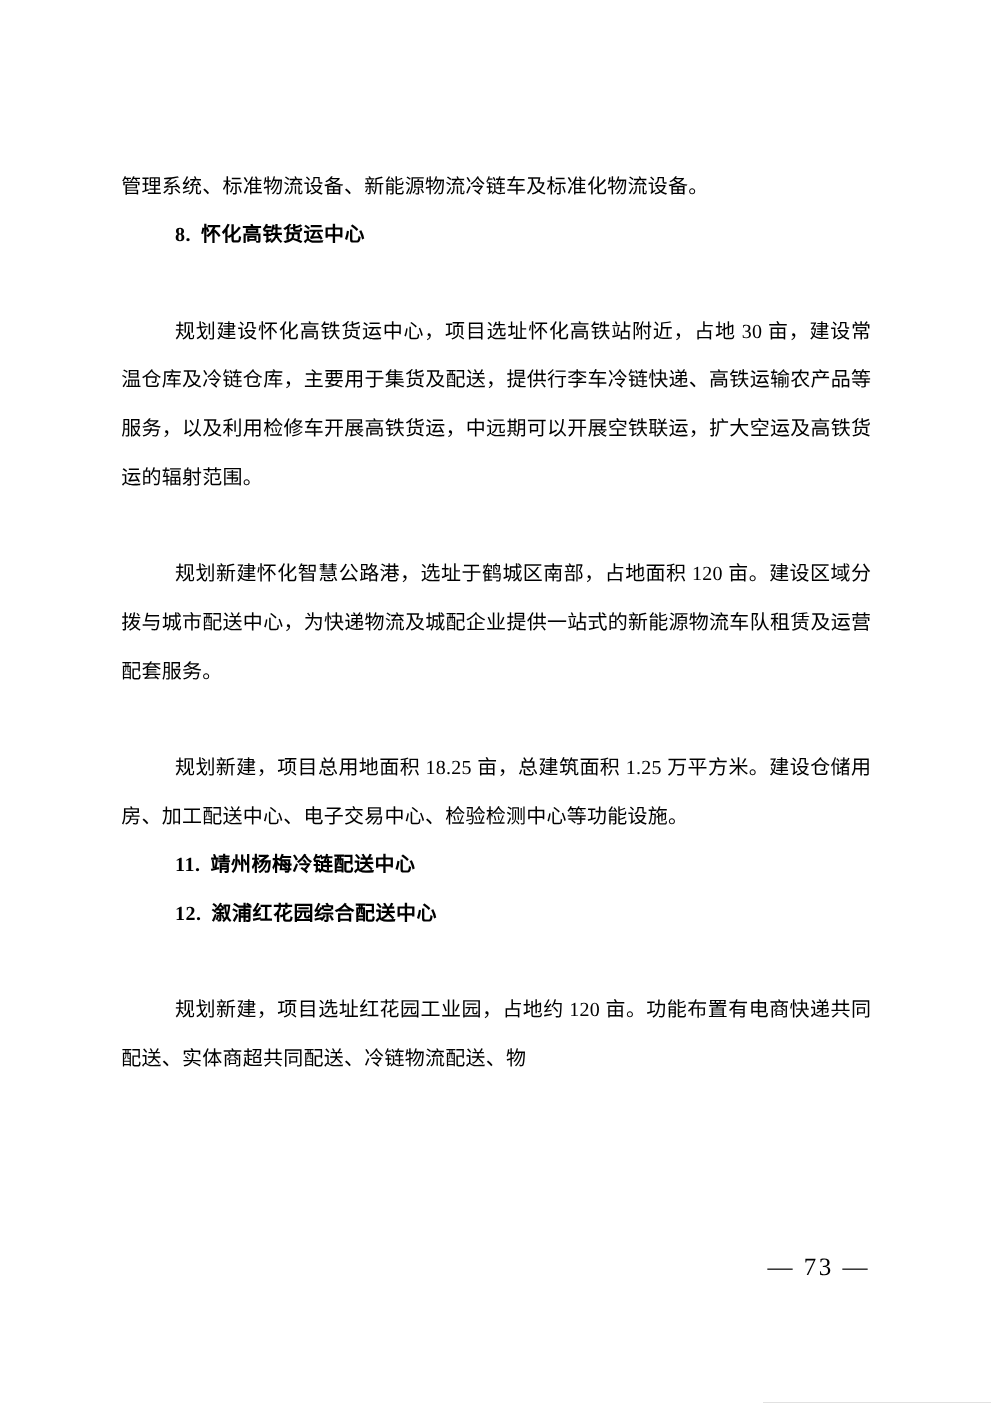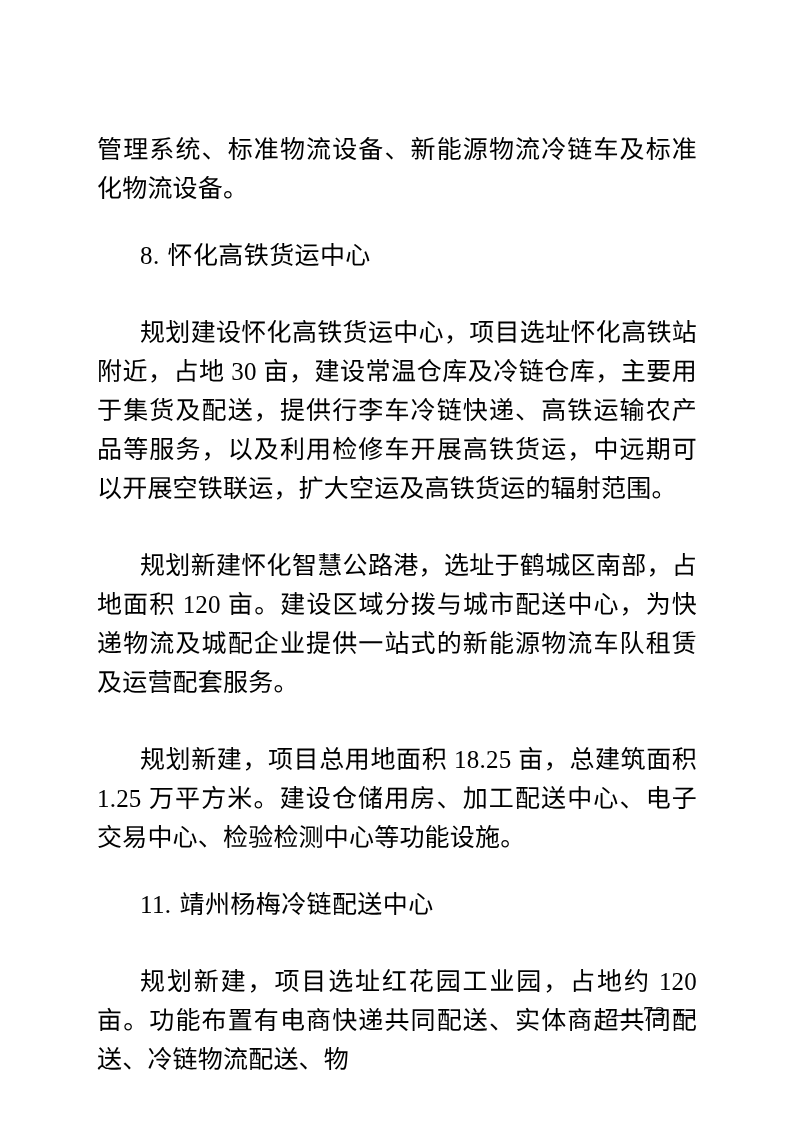--- a/index.html
+++ b/index.html
@@ -20,37 +20,36 @@
     overflow: hidden;
   }
   .content {
     position: absolute;
     left: 97px;
     top: 130px;
     width: 600px;
   }
   p {
     margin: 0;
-    font-size: 25px;
+    font-size: 16px;
     line-height: 39px;
     text-align: justify;
     text-justify: inter-ideograph;
     color: #000000;
     letter-spacing: 0.2px;
   }
   p.indent2 {
     text-indent: 43px;
     margin-top: 38px;
   }
   p.heading {
     text-indent: 43px;
     font-family: "Liberation Sans", "DejaVu Sans", sans-serif;
-    font-weight: normal;
+    font-weight: bold;
     letter-spacing: 0.4px;
-    margin-top: 28px;
   }
   p.heading .num {
     font-family: "Liberation Serif", "DejaVu Serif", serif;
   }
   p.heading .gap {
     display: inline-block;
     width: 8px;
   }
   .footer {
     position: absolute;
@@ -84,20 +83,23 @@
     <p class="indent2">规划新建怀化智慧公路港，选址于鹤城区南部，占地面积 120 亩。建设区域分拨与城市配送中心，为快递物流及城配企业提供一站式的新能源物流车队租赁及运营配套服务。</p>
 
 
     <p class="indent2">规划新建，项目总用地面积 18.25 亩，总建筑面积 1.25 万平方米。建设仓储用房、加工配送中心、电子交易中心、检验检测中心等功能设施。</p>
 
     <p class="heading">
       <span class="num">11.</span><span class="gap"></span><span>靖州杨梅冷链配送中心</span>
     </p>
 
 
+    <p class="heading">
+      <span class="num">12.</span><span class="gap"></span><span>溆浦红花园综合配送中心</span>
+    </p>
 
     <p class="indent2">规划新建，项目选址红花园工业园，占地约 120 亩。功能布置有电商快递共同配送、实体商超共同配送、冷链物流配送、物</p>
 
   </div>
 
   <div class="footer">— 73 —</div>
 
 </div>
 
 </body></html>

